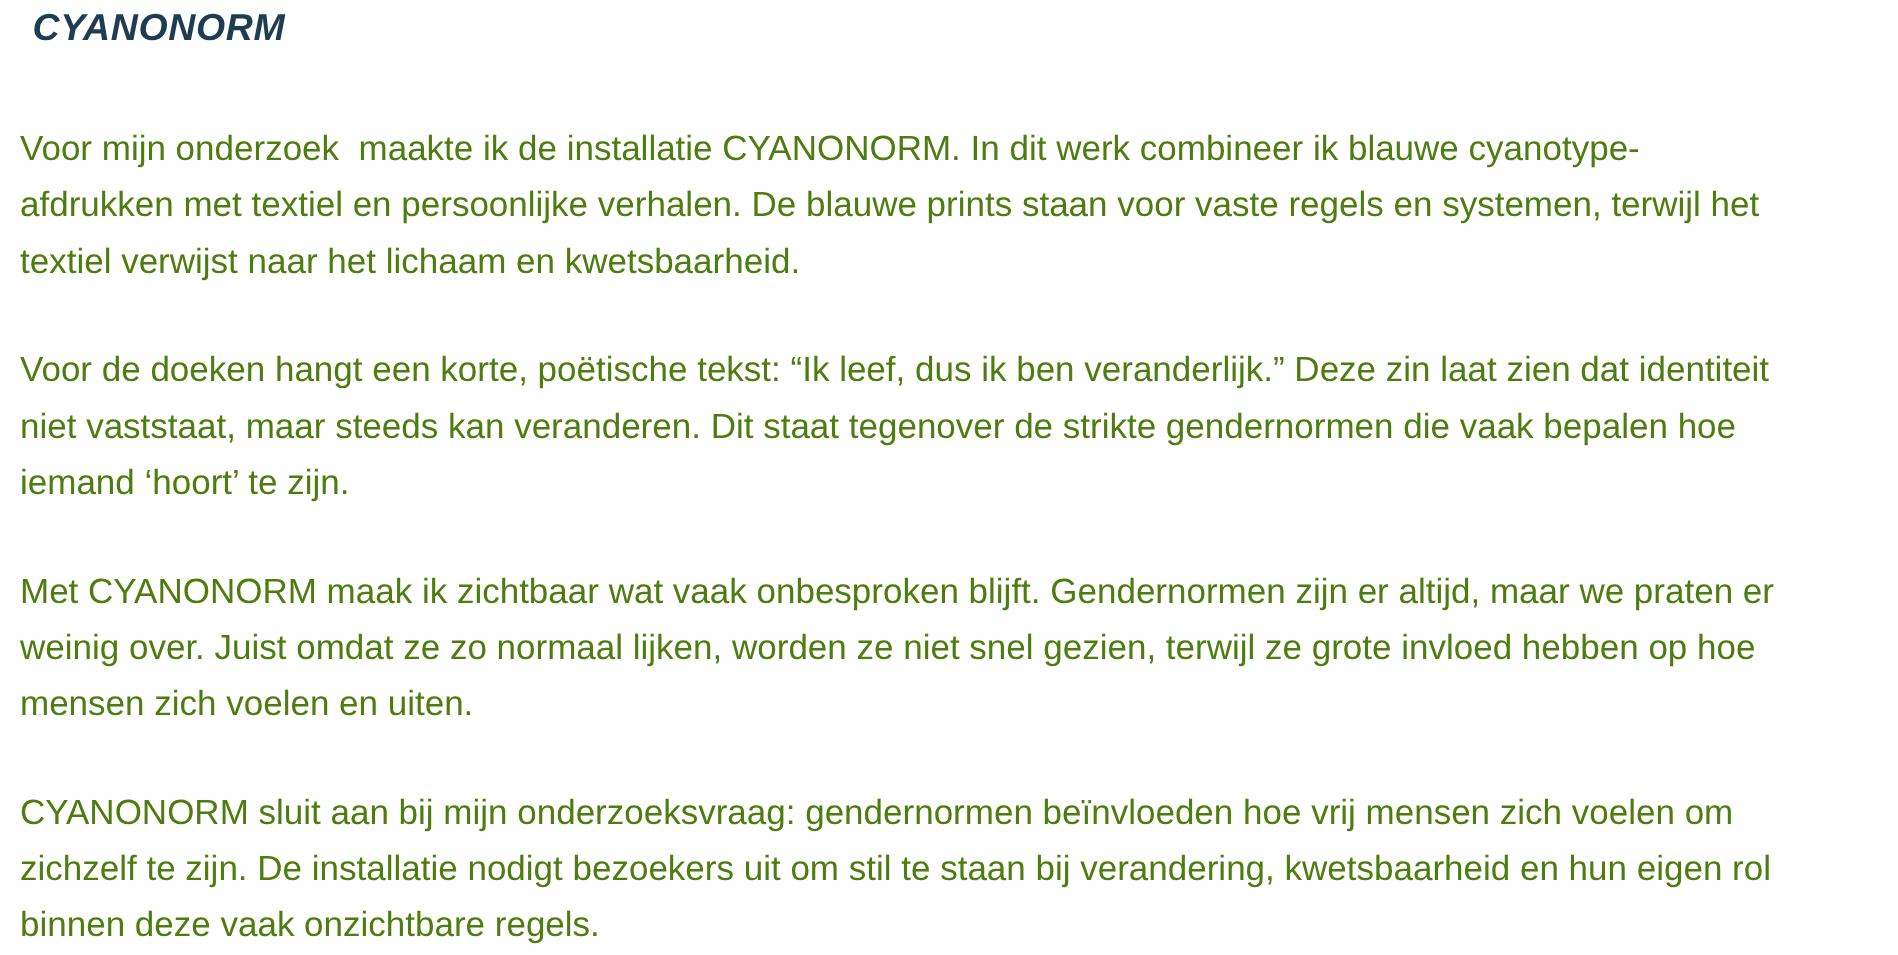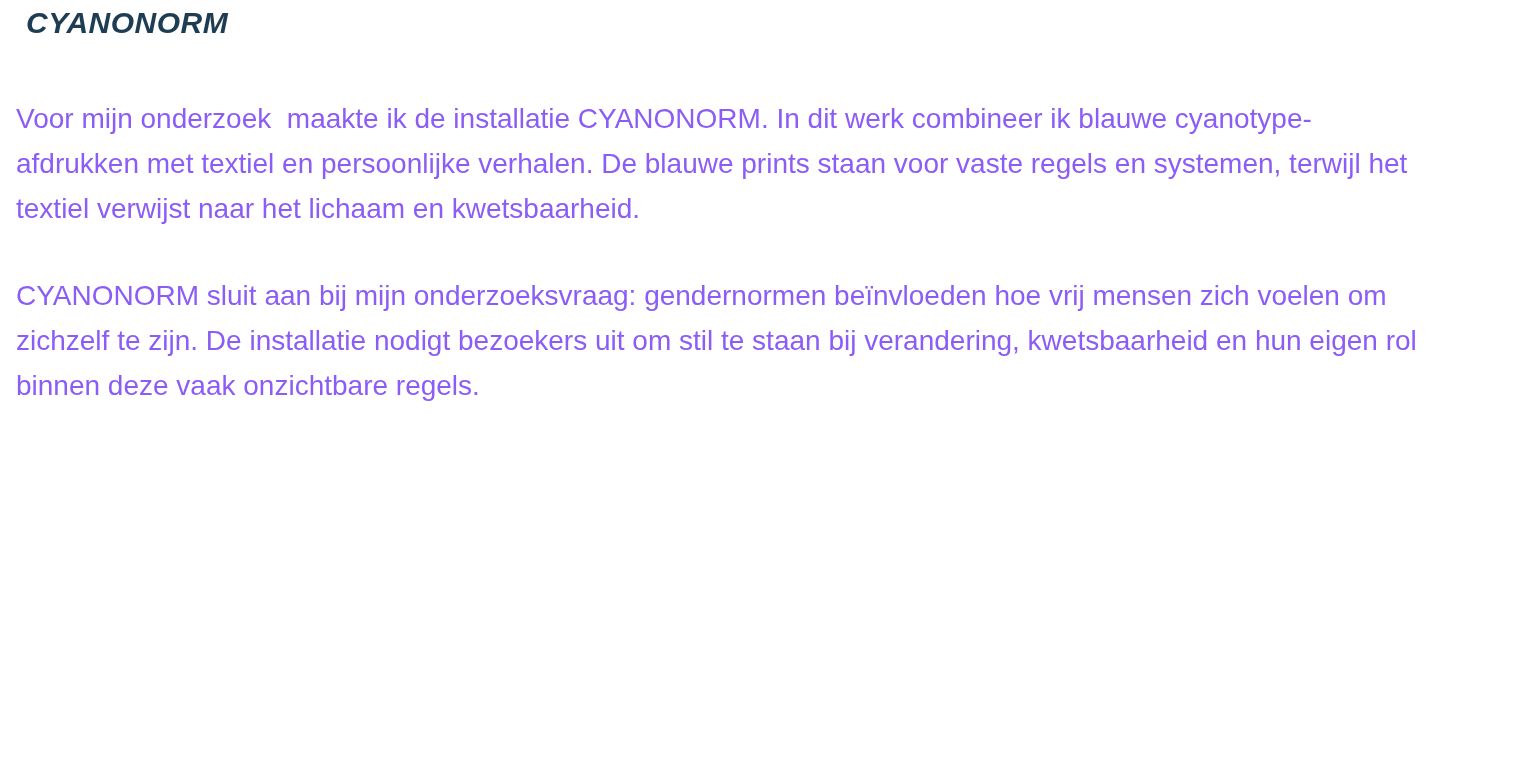--- a/index.html
+++ b/index.html
@@ -29,36 +29,38 @@
       margin: 0 0 0 10px;
       padding: 0;
     }
     .doc-body {
       margin-top: 56px;
     }
     .doc-paragraph {
       font-size: 28px;
       line-height: 45px;
       font-weight: 400;
-      color: #8b5cf6;
+      color: #4d7c0f;
       max-width: 1404px;
       margin: 0 0 42px 0;
       padding: 0;
       white-space: pre-wrap;
     }
     .doc-paragraph:last-child {
       margin-bottom: 16px;
     }
   </style>
 </head>
 <body>
 
 <main class="page">
   <h1 class="doc-title">CYANONORM</h1>
 
   <div class="doc-body">
     <p class="doc-paragraph">Voor mijn onderzoek  maakte ik de installatie CYANONORM. In dit werk combineer ik blauwe cyanotype-afdrukken met textiel en persoonlijke verhalen. De blauwe prints staan voor vaste regels en systemen, terwijl het textiel verwijst naar het lichaam en kwetsbaarheid.</p>
 
+    <p class="doc-paragraph">Voor de doeken hangt een korte, poëtische tekst: “Ik leef, dus ik ben veranderlijk.” Deze zin laat zien dat identiteit niet vaststaat, maar steeds kan veranderen. Dit staat tegenover de strikte gendernormen die vaak bepalen hoe iemand ‘hoort’ te zijn.</p>
 
+    <p class="doc-paragraph">Met CYANONORM maak ik zichtbaar wat vaak onbesproken blijft. Gendernormen zijn er altijd, maar we praten er weinig over. Juist omdat ze zo normaal lijken, worden ze niet snel gezien, terwijl ze grote invloed hebben op hoe mensen zich voelen en uiten.</p>
 
     <p class="doc-paragraph">CYANONORM sluit aan bij mijn onderzoeksvraag: gendernormen beïnvloeden hoe vrij mensen zich voelen om zichzelf te zijn. De installatie nodigt bezoekers uit om stil te staan bij verandering, kwetsbaarheid en hun eigen rol binnen deze vaak onzichtbare regels.</p>
   </div>
 </main>
 
 </body></html>

